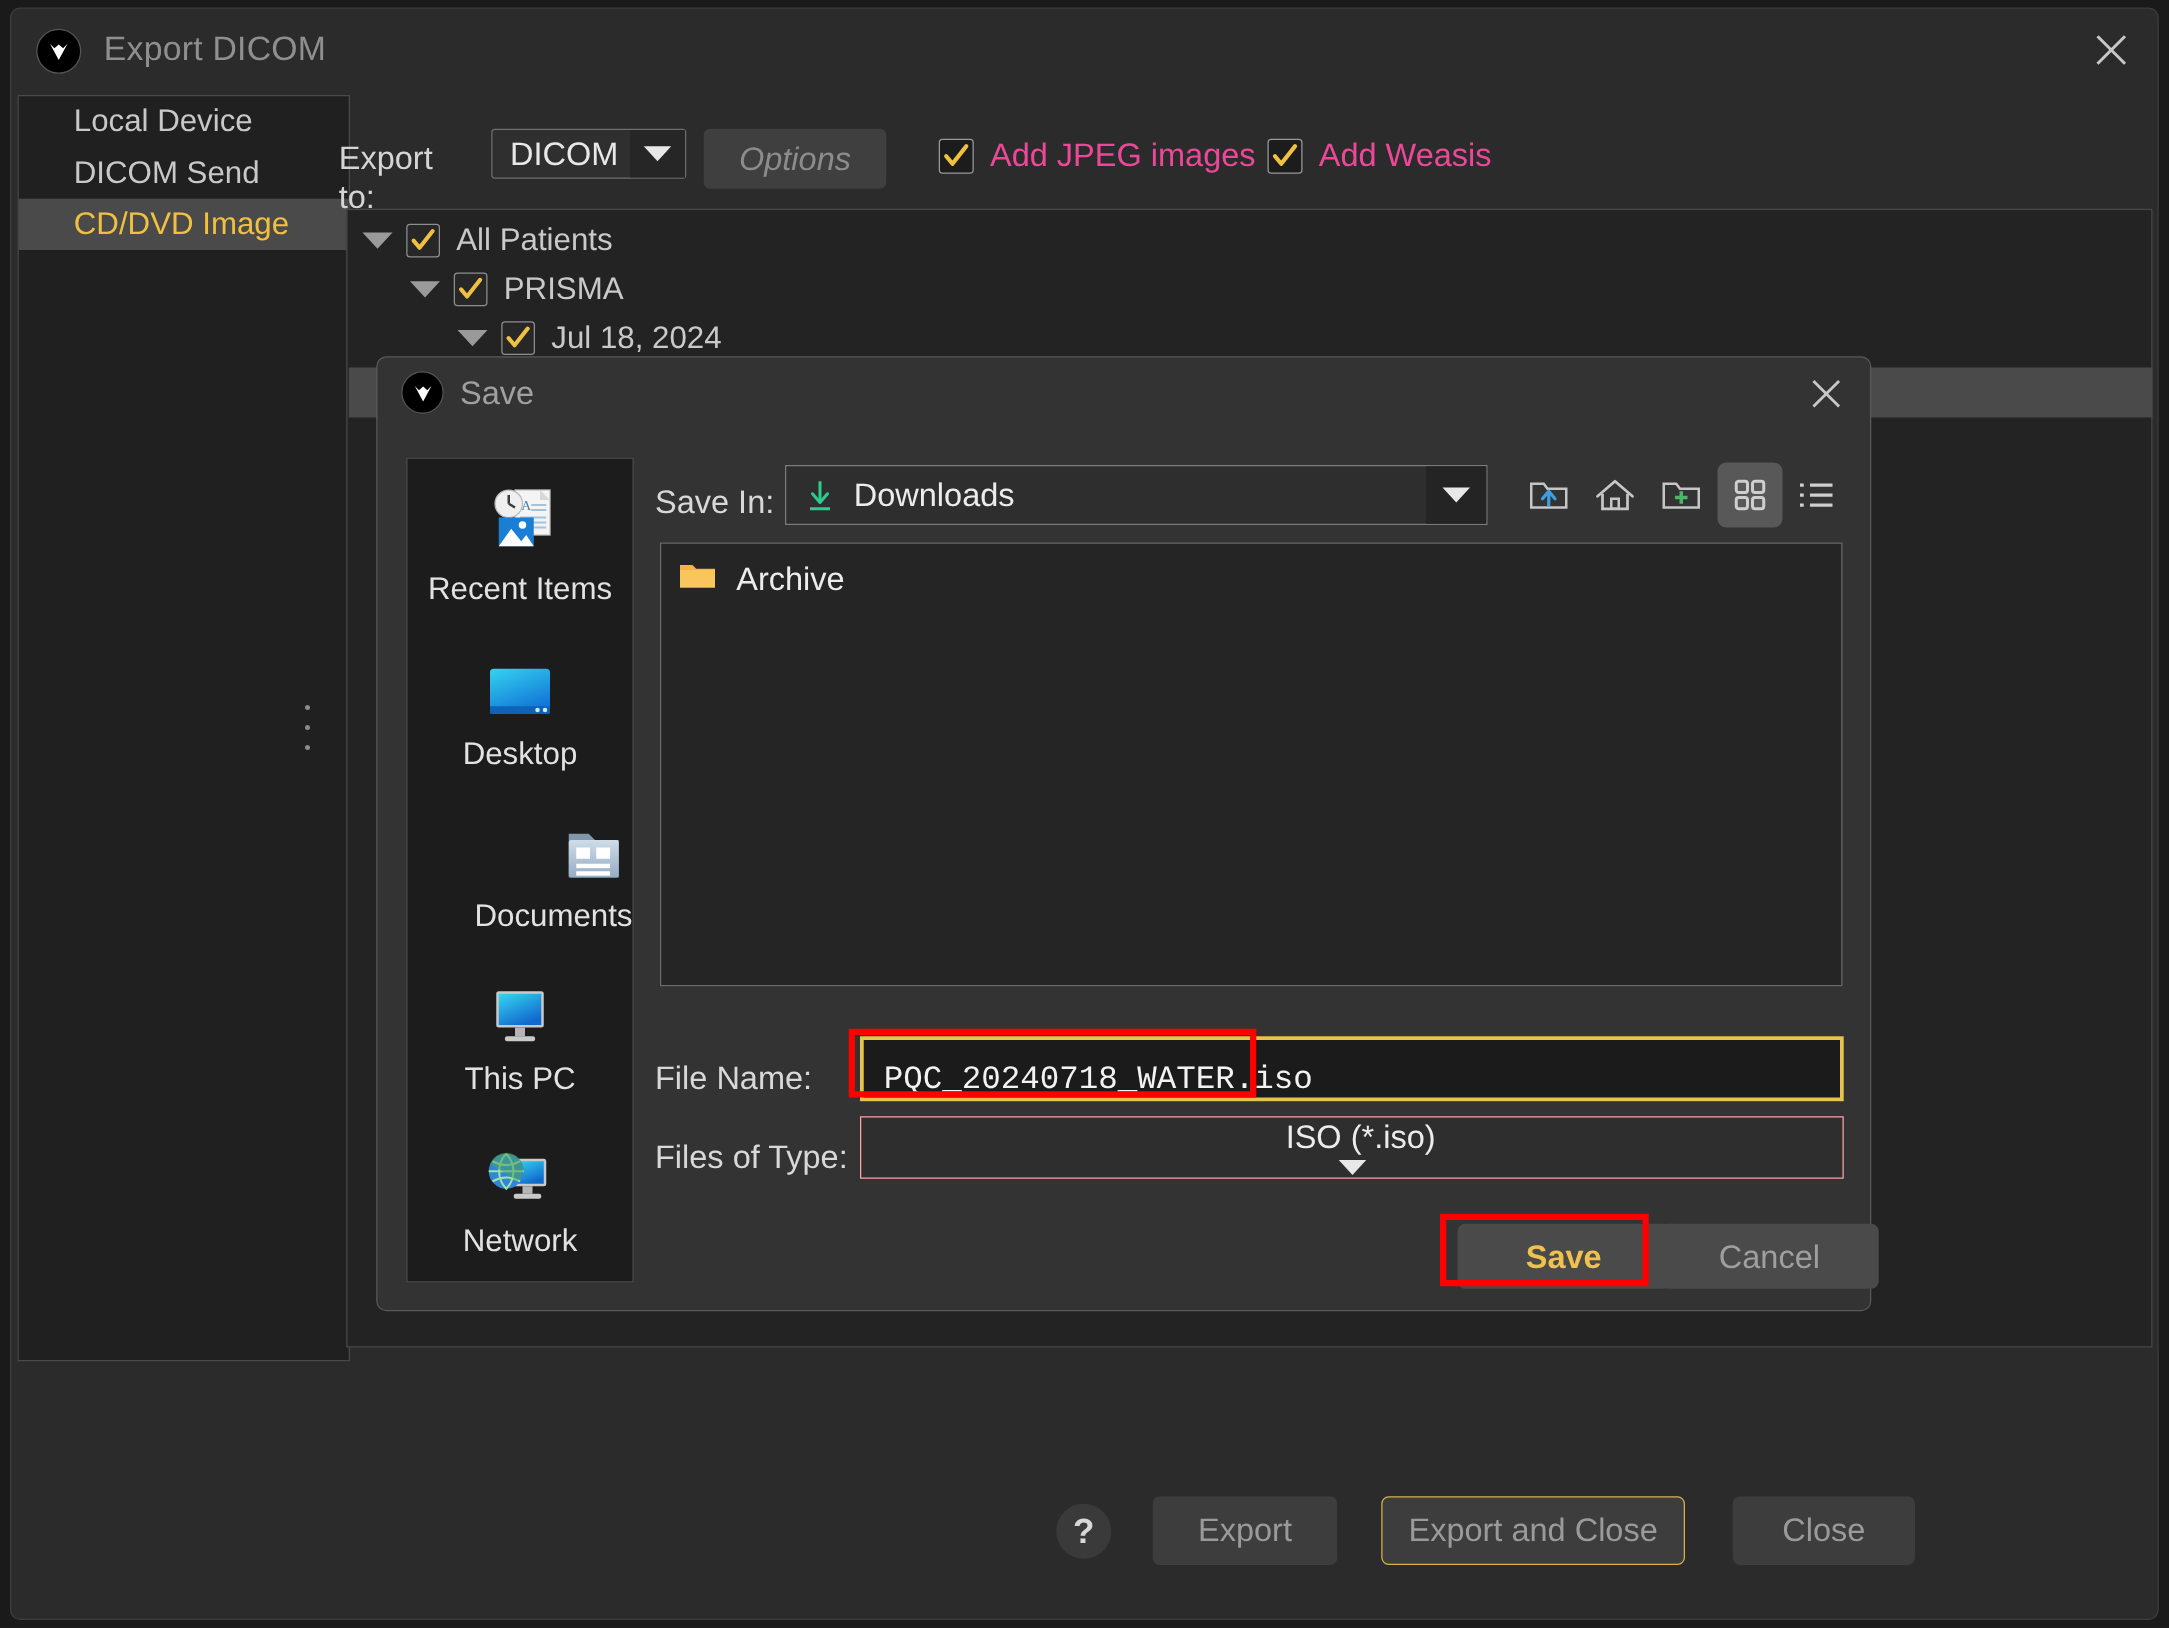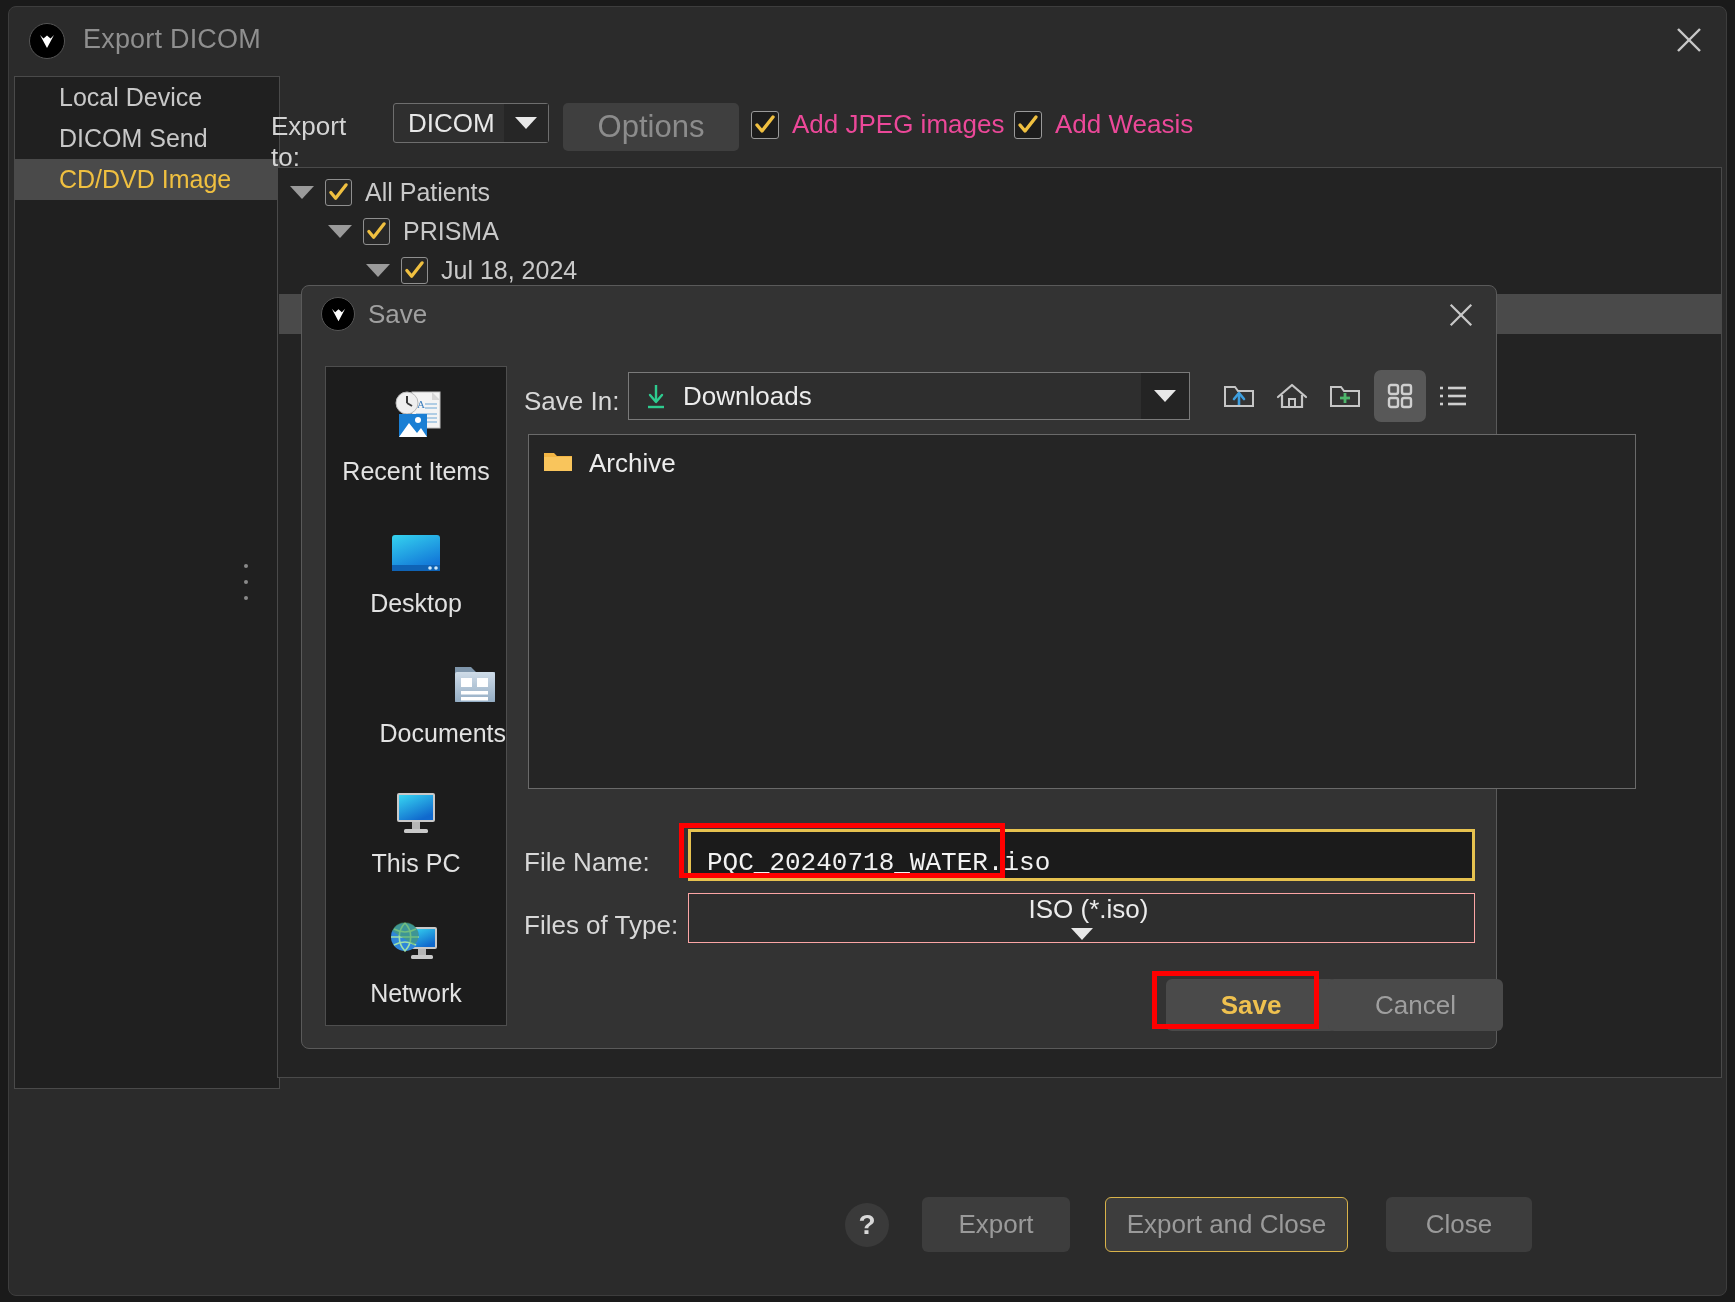--- a/index.html
+++ b/index.html
@@ -78,24 +78,24 @@
     display: flex; align-items: center; justify-content: center;
   }
   .caret-down {
     width: 0; height: 0;
     border-left: 11px solid transparent;
     border-right: 11px solid transparent;
     border-top: 12px solid #e8e8e8;
   }
   #options-button {
     position: absolute; left: 292px; top: 0;
-    width: 176px; height: 48px;
+    width: 146px; height: 48px;
     background: #3f3f3f; border-radius: 5px;
     display: flex; align-items: center; justify-content: center;
-    font-size: 31px; color: #8c8c8c; cursor: default;
+    font-size: 26px; color: #8c8c8c; cursor: default; font-style: italic;
   }
   .chk-row { position: absolute; top: 6px; display: flex; align-items: center; cursor: pointer; }
   #chk-jpeg { left: 480px; }
   #chk-weasis { left: 743px; }
   .chkbox {
     width: 28px; height: 28px; border: 1px solid #9a9a9a;
     background: #1c1c1c; border-radius: 3px;
     display: flex; align-items: center; justify-content: center;
     margin-right: 13px;
   }
@@ -204,21 +204,21 @@
   }
   #tool-up { left: 911px; }
   #tool-home { left: 964px; }
   #tool-newfolder { left: 1017px; }
   #tool-grid { left: 1072px; background: #585858; }
   #tool-list { left: 1125px; }
 
   
   #file-list {
     position: absolute; left: 226px; top: 148px;
-    width: 1108px; height: 355px;
+    width: 946px; height: 355px;
     background: #252525; border: 1px solid #6a6a6a;
   }
   #file-entry {
     position: absolute; left: 14px; top: 13px;
     display: flex; align-items: center; cursor: pointer;
   }
   #file-entry .nm { margin-left: 16px; font-size: 26px; color: #ececec; }
 
   
   #filename-label { position: absolute; left: 222px; top: 561px; font-size: 26px; color: #d8d8d8; }

